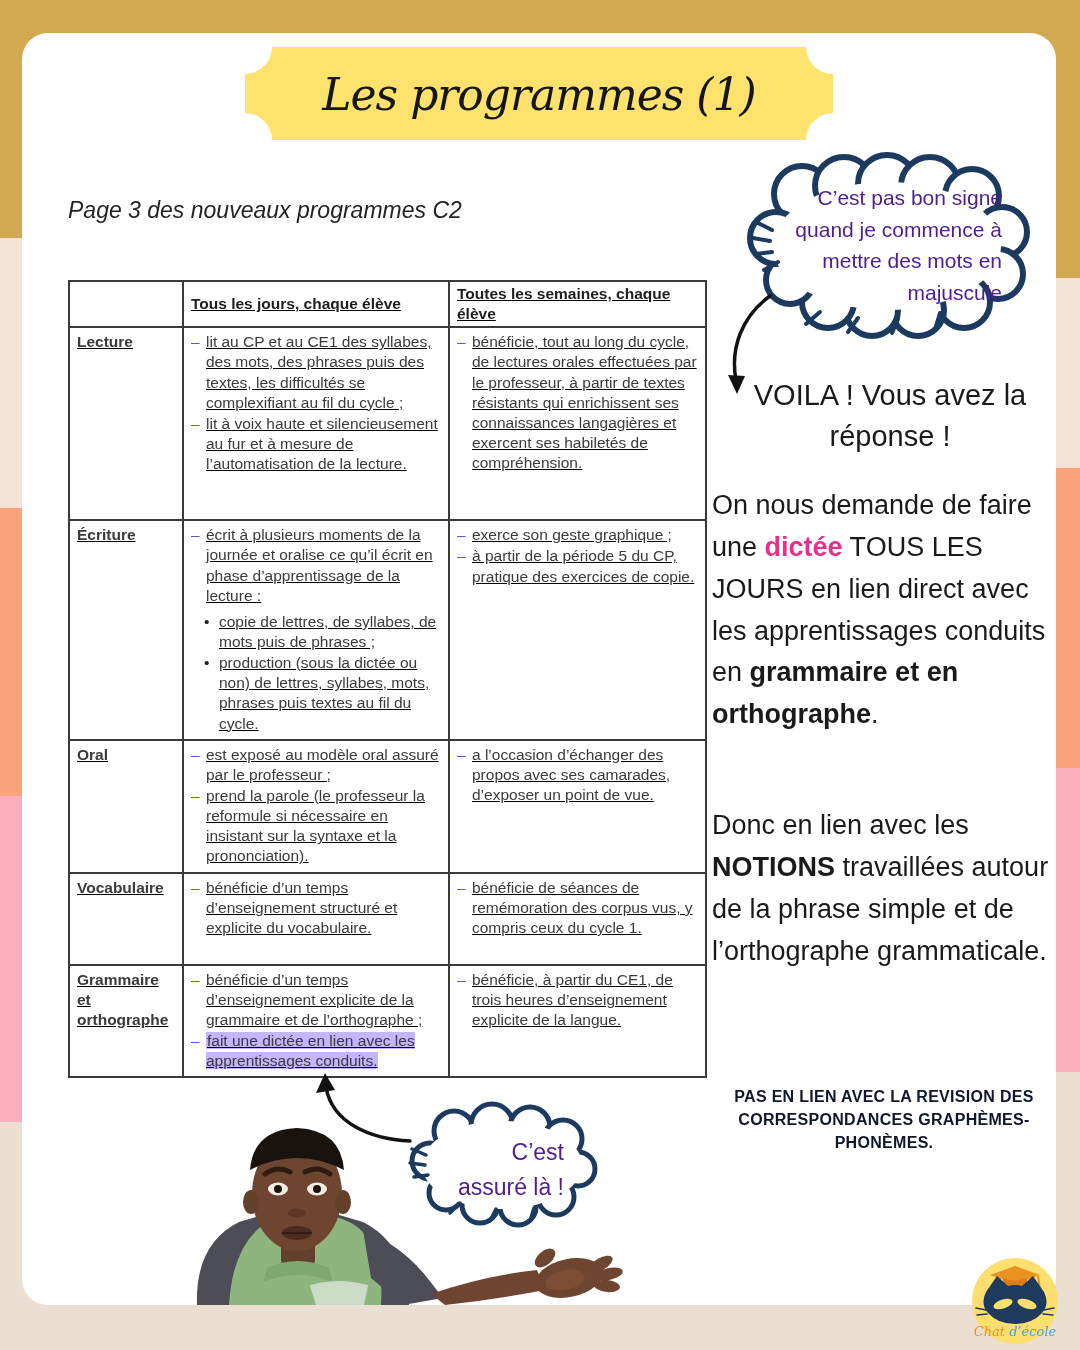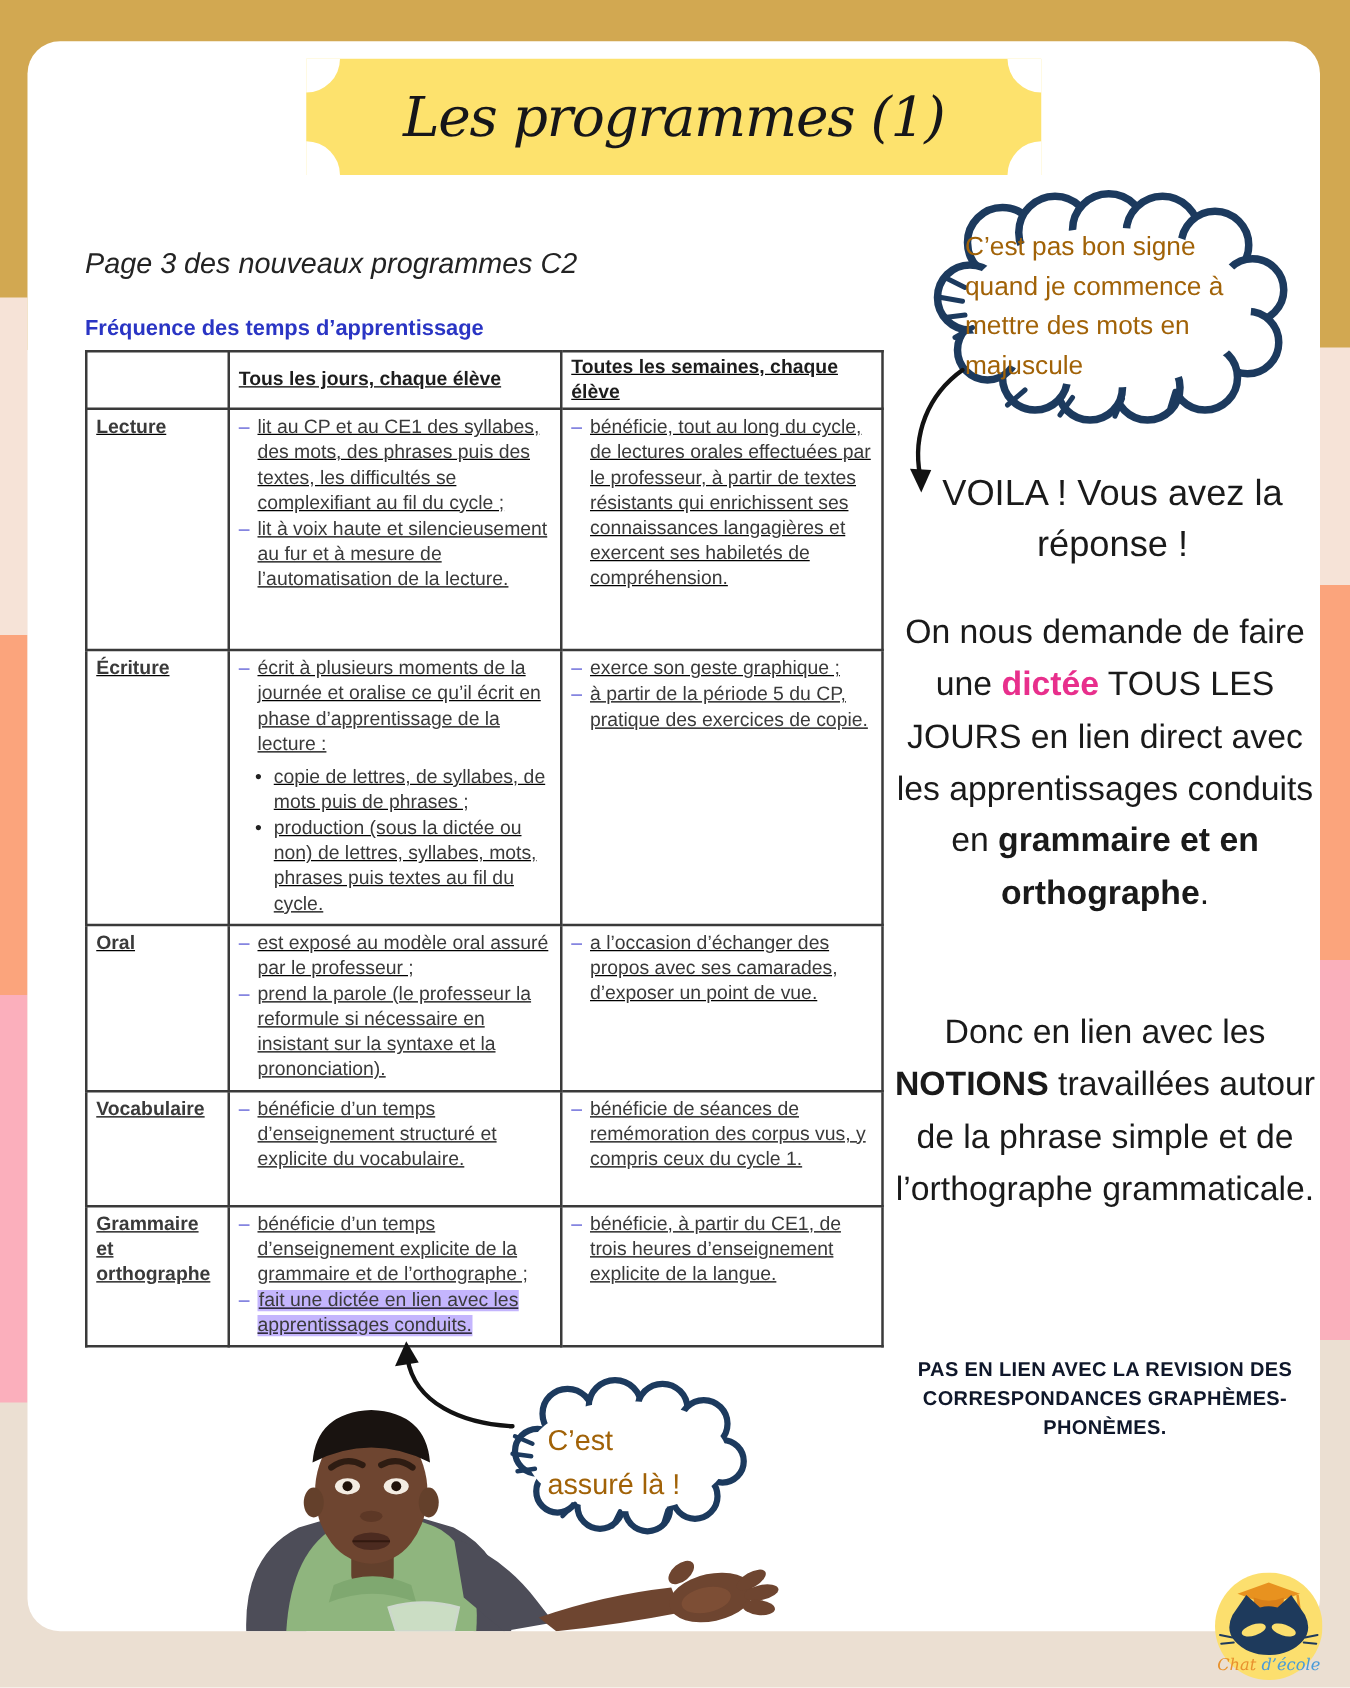--- a/index.html
+++ b/index.html
@@ -50,31 +50,31 @@
   td.rowlabel{font-weight:bold;color:#1d1d1d;}
   .it{position:relative;padding-left:15px;margin:0 0 1px 0;}
   .it.dash::before{content:"\2013";position:absolute;left:0;top:0;color:#5b5bd6;}
   .it.bullet{padding-left:28px;}
   .it.bullet::before{content:"\2022";position:absolute;left:13px;top:0;color:#222;}
   .hl{background:#c4b5fd;padding:0 1px;}
 
   
   .cloud{z-index:3;}
   .cloud .ctext{
-    position:absolute;text-align:left;color:#a16207;
+    position:absolute;text-align:right;color:#4c1d95;
     font-family:"Liberation Sans",sans-serif;
   }
   .cloud1{left:718px;top:109px;width:295px;height:206px;}
   .cloud1 .ctext{left:32px;top:40px;width:230px;font-size:21px;line-height:1.5;}
   .cloud2{left:376px;top:1062px;width:205px;height:145px;}
   .cloud2 .ctext{left:40px;top:40px;width:126px;font-size:23px;line-height:1.5;}
 
   
   .voila{left:696px;top:342px;width:344px;text-align:center;font-size:29px;line-height:1.4;color:#1a1a1a;}
-  .para{left:690px;width:344px;text-align:center;font-size:27px;line-height:1.55;color:#1a1a1a;}
+  .para{left:690px;width:344px;text-align:left;font-size:27px;line-height:1.55;color:#1a1a1a;}
   .p1{top:452px;} .p2{top:772px;}
   .para b{font-weight:bold;}
   .pink{color:#e82f8c;font-weight:bold;}
   .note{
     left:690px;top:1052px;width:344px;text-align:center;
     font-size:16px;font-weight:bold;letter-spacing:.3px;line-height:1.45;color:#0f172a;
   }
 
   
   .arrow{z-index:3;}
@@ -102,21 +102,20 @@
 
   <div class="abs banner">
     <div class="notch tl"></div>
     <div class="notch tr"></div>
     <div class="notch bl"></div>
     <div class="notch br"></div>
     <h1>Les programmes (1)</h1>
   </div>
 
   <div class="abs subtitle">Page 3 des nouveaux programmes C2</div>
-  <div class="abs caption">Fréquence des temps d’apprentissage</div>
 
   <div class="abs" style="left:46px;top:247px;">
     <table class="freq">
       <colgroup>
           <col style="width:114px">
           <col style="width:266px">
           <col style="width:257px">
         </colgroup>
       <tbody>
           <tr>

